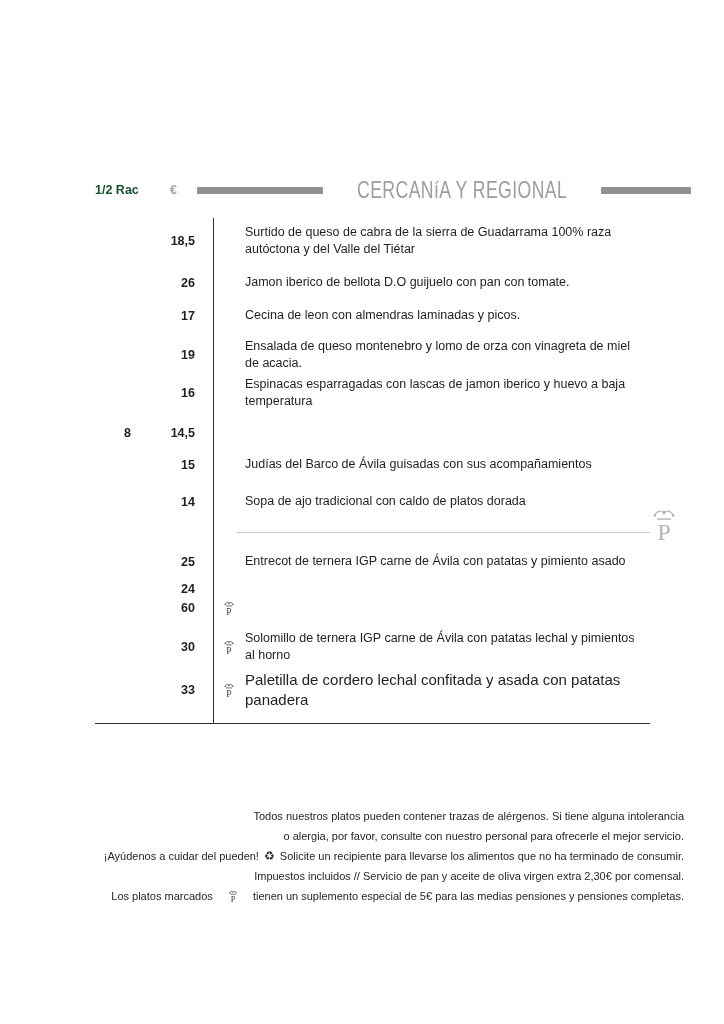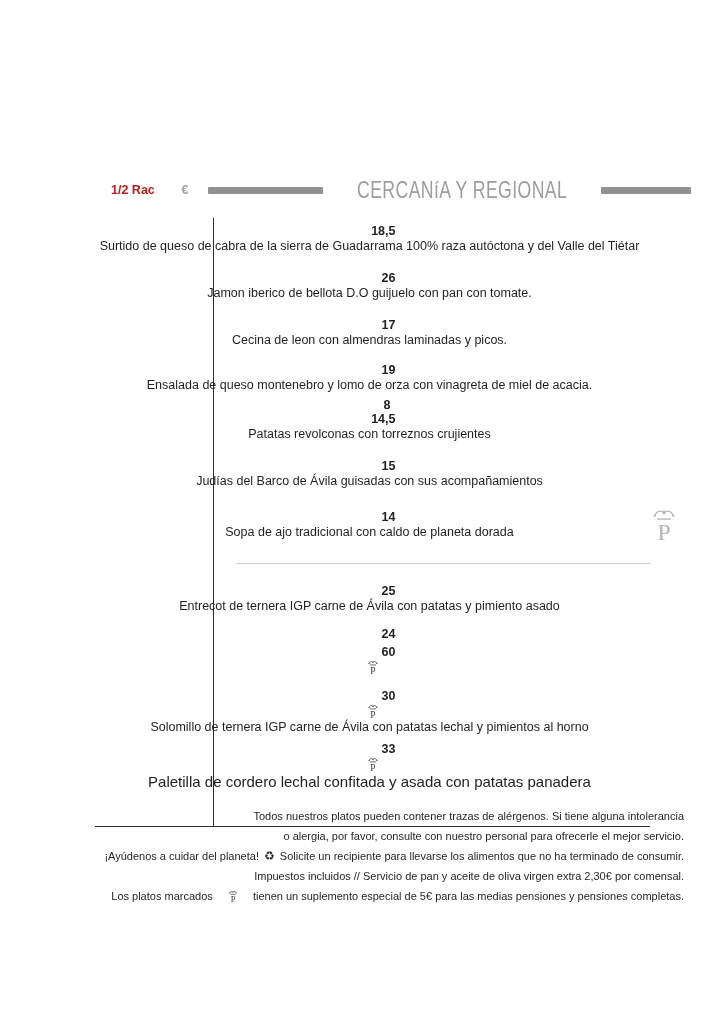--- a/index.html
+++ b/index.html
@@ -9,49 +9,49 @@
     background:#ffffff;
     font-family:"Liberation Sans",sans-serif;
     color:#1f1f1f;
     overflow:hidden;
   }
   
   .header{
     position:absolute;left:95px;top:178px;width:596px;
     display:flex;align-items:center;
   }
-  .half-label{color:#b91c1c;font-weight:bold;font-size:12.5px;width:52px;margin-left:16px;}
+  .half-label{color:#14532d;font-weight:bold;font-size:12.5px;width:52px;}
   .euro-label{color:#a3a3a3;font-weight:bold;font-size:12.5px;margin-left:24px;}
   .hbar{height:7px;background:#919191;border-radius:1px;}
   .hbar.left{width:128px;margin-left:20px;}
   .hbar.right{flex:1;min-width:90px;}
   .menu-title{
     font-size:21px;color:#9d9d9d;white-space:nowrap;
     padding:0 14px;letter-spacing:0.5px;
     transform:scale(0.84,1.1);transform-origin:center;
   }
   
   .menu{
     position:absolute;left:95px;top:218px;width:555px;
     padding-top:6px;
   }
   .bottom-rule{position:absolute;left:0;right:0;bottom:0;height:1px;background:#2e2e2e;}
   .col-divider{position:absolute;left:118px;top:0;bottom:0;width:1px;background:#2e2e2e;}
-  .row{display:flex;align-items:center;margin-bottom:16px;position:relative;flex-direction:column;}
+  .row{display:flex;align-items:center;margin-bottom:16px;position:relative;}
   .c-half{width:36px;text-align:right;font-weight:bold;font-size:12.5px;}
   .c-price{width:82px;text-align:right;font-weight:bold;font-size:12.5px;padding-right:18px;box-sizing:border-box;}
   .c-mark{width:32px;display:flex;justify-content:center;align-items:center;color:#3a3a3a;}
   .c-desc{flex:1;font-size:12.5px;line-height:17px;padding-right:6px;}
   .row.mb14{margin-bottom:14px;}
   .row.mb4{margin-bottom:4px;}
   .row.mb20{margin-bottom:20px;}
   .row.mb12{margin-bottom:12px;align-items:center;}
   .row.mb18{margin-bottom:4px;}
   .row.mb6{margin-bottom:6px;justify-content:center;}
-  .row.last{margin-bottom:0;padding-bottom:35px;}
+  .row.last{margin-bottom:0;padding-bottom:14px;}
   .row.big .c-desc{font-size:15px;line-height:20px;}
   .sep{height:1px;background:#c9c9c9;margin:22px 0 20px 142px;}
   
   .pico{display:inline-block;}
   .pico svg{display:block;}
   .brand-logo{position:absolute;left:650px;top:505px;color:#b5b5b5;}
   
   .footer{
     position:absolute;left:40px;width:644px;top:806px;
     text-align:right;font-size:11px;line-height:20px;color:#262626;
@@ -97,40 +97,45 @@
       <div class="c-desc">Cecina de leon con almendras laminadas y picos.</div>
     </div>
 
     <div class="row mb4">
       <div class="c-half"></div>
       <div class="c-price">19</div>
       <div class="c-mark"></div>
       <div class="c-desc">Ensalada de queso montenebro y lomo de orza con vinagreta de miel de acacia.</div>
     </div>
 
+    <div class="row">
+      <div class="c-half"></div>
+      <div class="c-price">16</div>
+      <div class="c-mark"></div>
+      <div class="c-desc">Espinacas esparragadas con lascas de jamon iberico y huevo a baja temperatura</div>
+    </div>
 
     <div class="row">
       <div class="c-half">8</div>
       <div class="c-price">14,5</div>
       <div class="c-mark"></div>
-      <div class="c-desc">Patatas revolconas con  torreznos crujientes</div>
     </div>
 
     <div class="row mb20">
       <div class="c-half"></div>
       <div class="c-price">15</div>
       <div class="c-mark"></div>
       <div class="c-desc">Judías del Barco de Ávila guisadas con sus acompañamientos</div>
     </div>
 
     <div class="row" style="margin-bottom:0">
       <div class="c-half"></div>
       <div class="c-price">14</div>
       <div class="c-mark"></div>
-      <div class="c-desc">Sopa de ajo tradicional con caldo de planeta dorada</div>
+      <div class="c-desc">Sopa de ajo tradicional con caldo de platos dorada</div>
     </div>
 
     <div class="sep"></div>
 
     <div class="row mb12">
       <div class="c-half"></div>
       <div class="c-price">25</div>
       <div class="c-mark"></div>
       <div class="c-desc">Entrecot de ternera IGP carne de Ávila con patatas y pimiento asado</div>
     </div>
@@ -205,21 +210,21 @@
         <circle cx="16.5" cy="7.5" r="0.9" fill="currentColor"></circle>
       <path d="M5 10 H15" stroke="currentColor" stroke-width="1"></path>
       <text x="10" y="25" text-anchor="middle" font-family="'Liberation Serif',serif" font-size="17" fill="currentColor">P</text>
     </svg>
   </div>
 
   <div class="footer">
     <div class="fline">Todos nuestros platos pueden contener trazas de alérgenos.  Si tiene alguna intolerancia</div>
     <div class="fline">o alergia, por favor, consulte con nuestro personal para ofrecerle el mejor servicio.</div>
     <div class="fline">
-      <span>¡Ayúdenos a cuidar del planeta!</span>
+      <span>¡Ayúdenos a cuidar del pueden!</span>
       <span class="recycle">♻</span>
       <span>Solicite un recipiente para llevarse los alimentos que no ha terminado de consumir.</span>
     </div>
     <div class="fline">Impuestos incluidos // Servicio de pan y aceite de oliva virgen extra 2,30€ por comensal.</div>
     <div class="fline">
       <span>Los platos marcados</span>
       <span class="inline-ico">
         <svg width="10" height="14" viewBox="0 0 20 27">
           <path d="M3.5 7.5 C5 3.5, 8.5 3.5, 10 6.2 C11.5 3.5, 15 3.5, 16.5 7.5" fill="none" stroke="currentColor" stroke-width="1.4"></path>
           <circle cx="3.5" cy="7.5" r="1.1" fill="currentColor"></circle>

